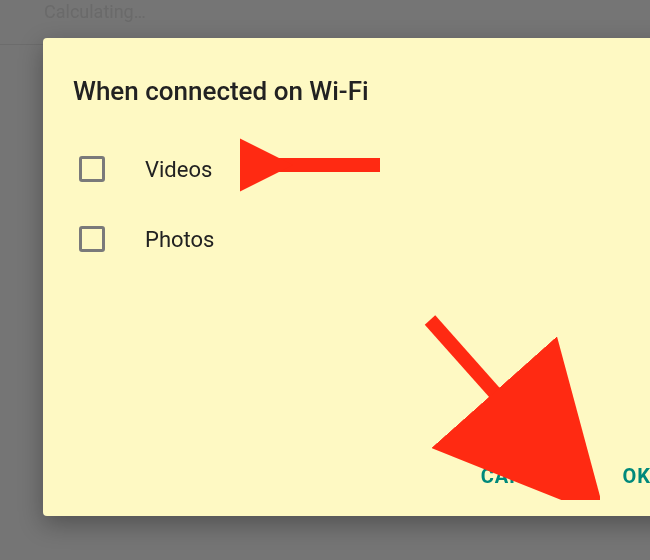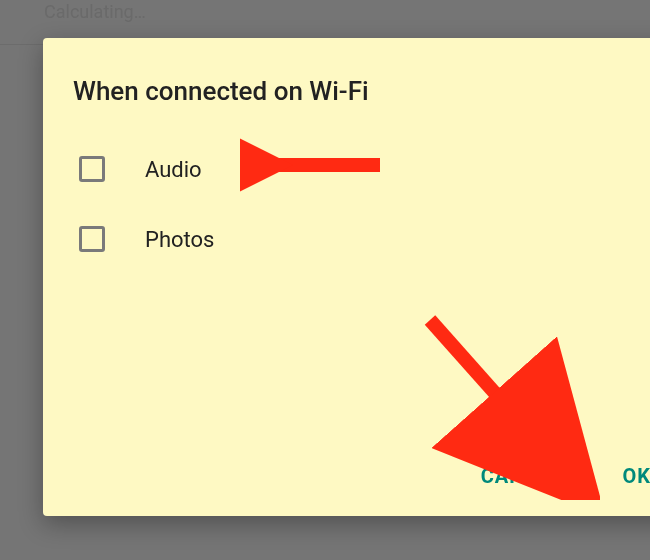--- a/index.html
+++ b/index.html
@@ -101,21 +101,21 @@
 <div class="background-text">Calculating…</div>
 <div class="background-divider"></div>
 
 <div class="dialog">
   <div class="dialog-title">When connected on Wi-Fi</div>
 
   <div class="options">
 
     <div class="option-row">
       <div class="checkbox"></div>
-      <div class="option-label">Audio</div>
+      <div class="option-label">Videos</div>
     </div>
 
     <div class="option-row">
       <div class="checkbox"></div>
       <div class="option-label">Photos</div>
     </div>
 
 
 
   </div>

